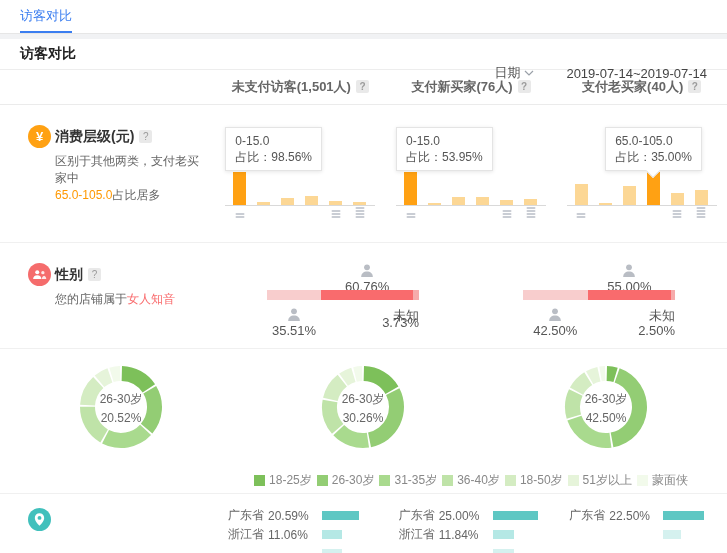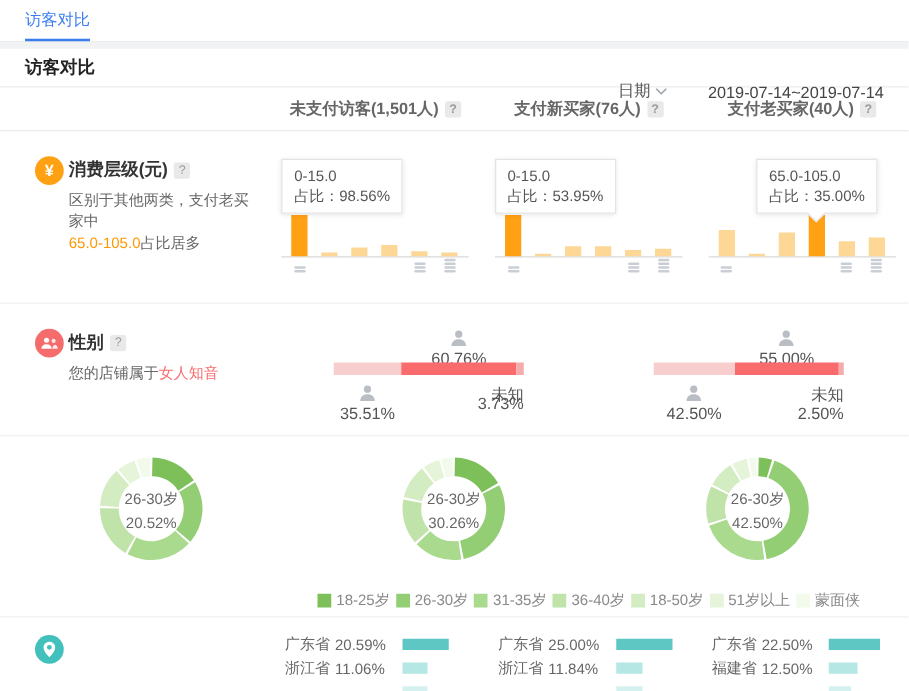--- a/index.html
+++ b/index.html
@@ -410,25 +410,20 @@
         </div>
       </div>
     <div class="col">
         <div class="region-chart">
           <div class="region-row">
             <span class="r-name">广东省</span>
             <span class="r-pct">22.50%</span>
             <div class="r-bar" style="width: 40.5px; background: rgb(94, 199, 195);"></div>
           </div>
           <div class="region-row">
-            <span class="r-name">福建省</span>
-            <span class="r-pct">12.50%</span>
-            <div class="r-bar" style="width: 22.5px; background: rgb(181, 232, 229);"></div>
-          </div>
-          <div class="region-row">
             <span class="r-name"></span>
             <span class="r-pct"></span>
             <div class="r-bar" style="width: 18px; background: rgb(213, 241, 239);"></div>
           </div>
         </div>
       </div>
   </div>
 </div>
 
 </body></html>

